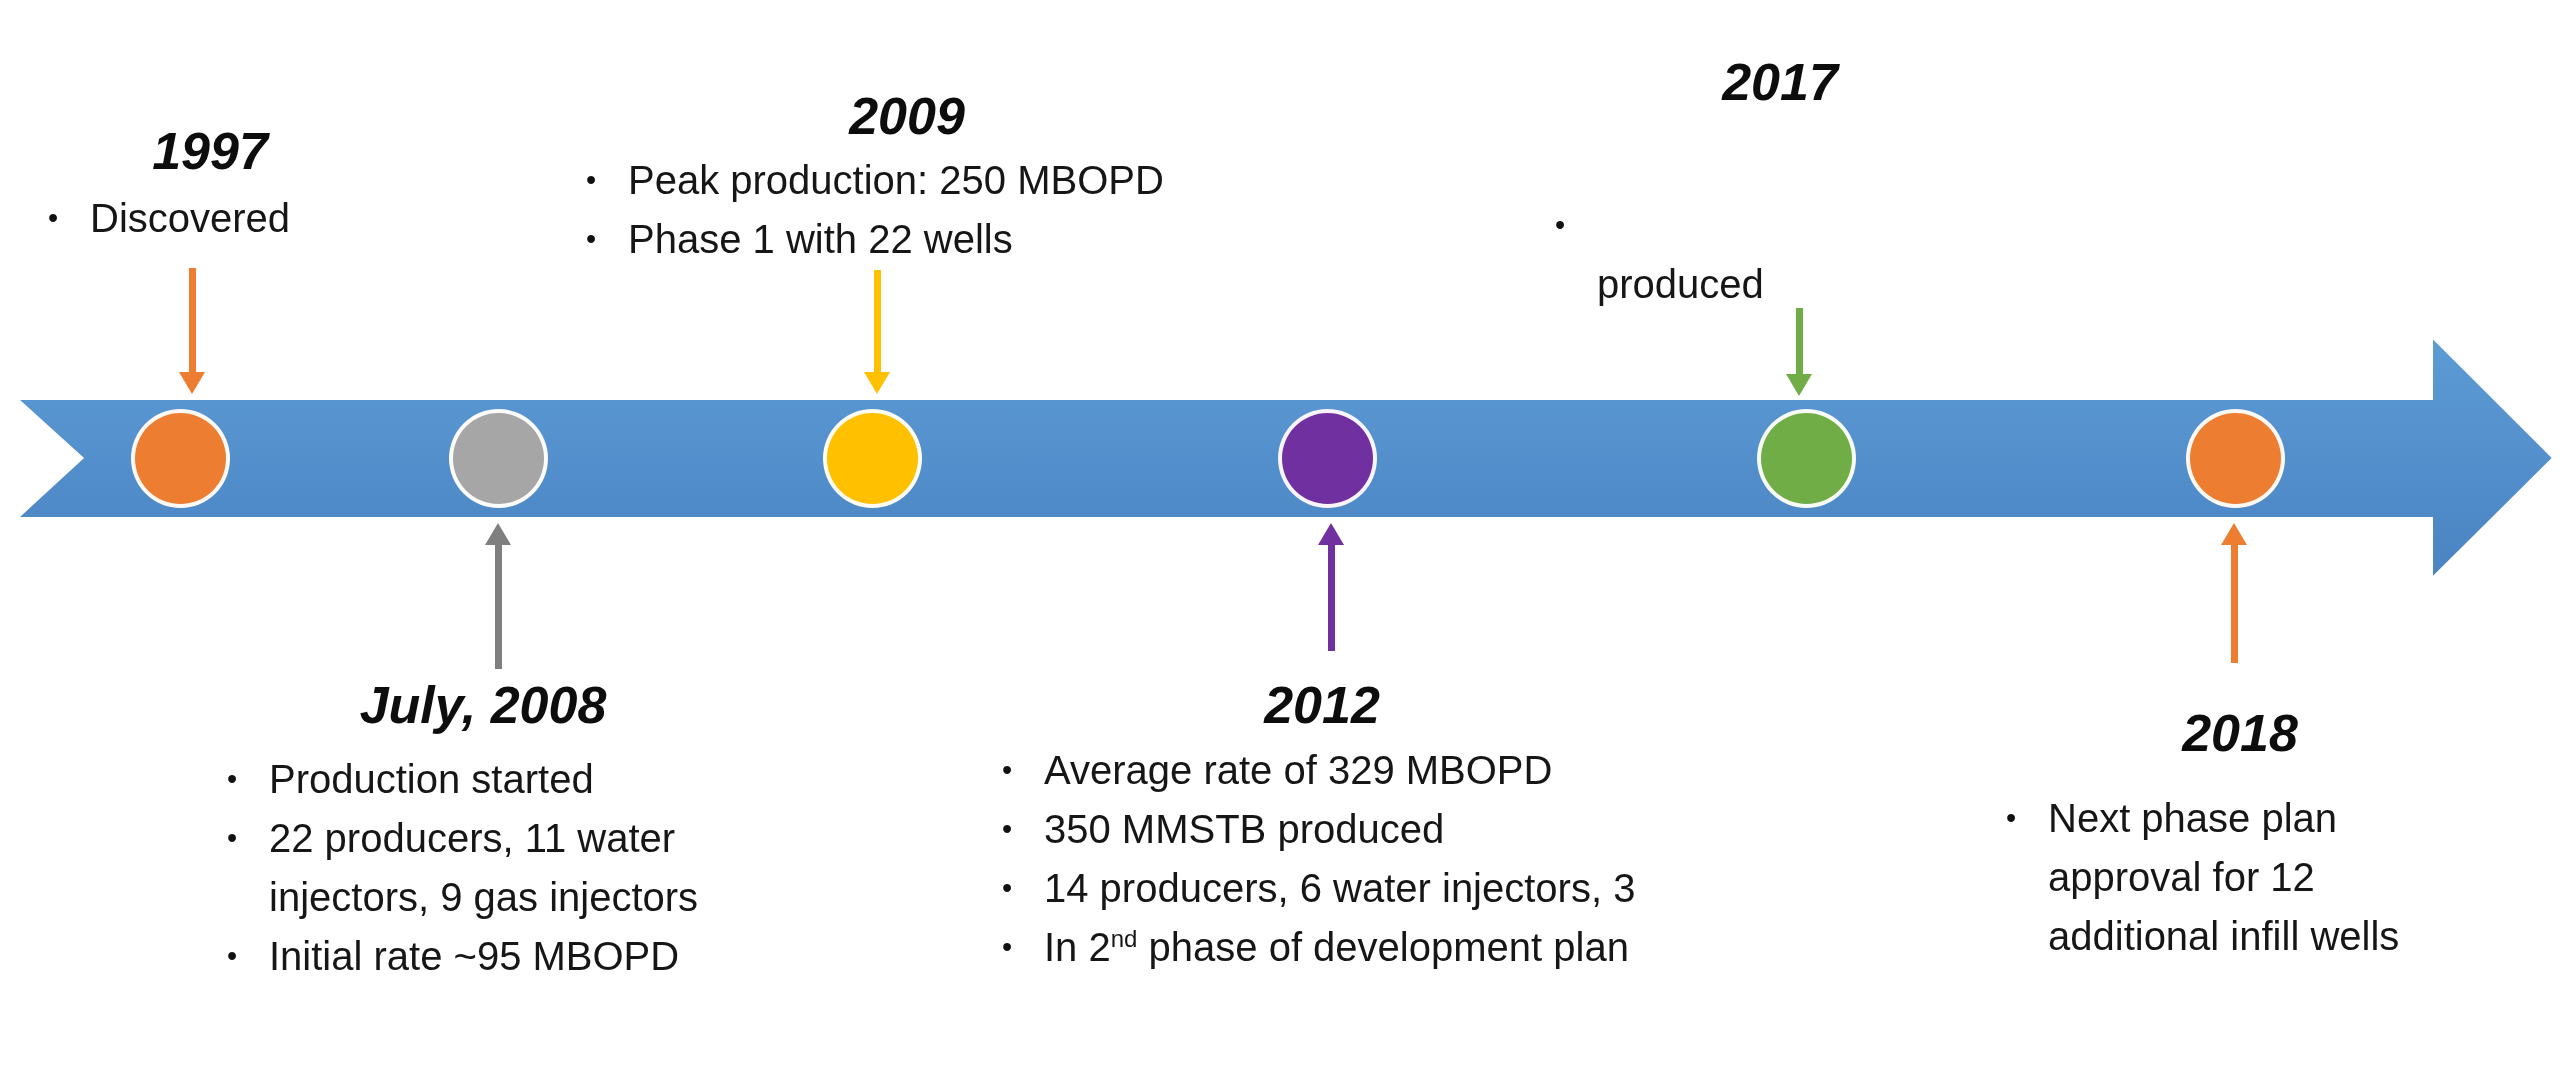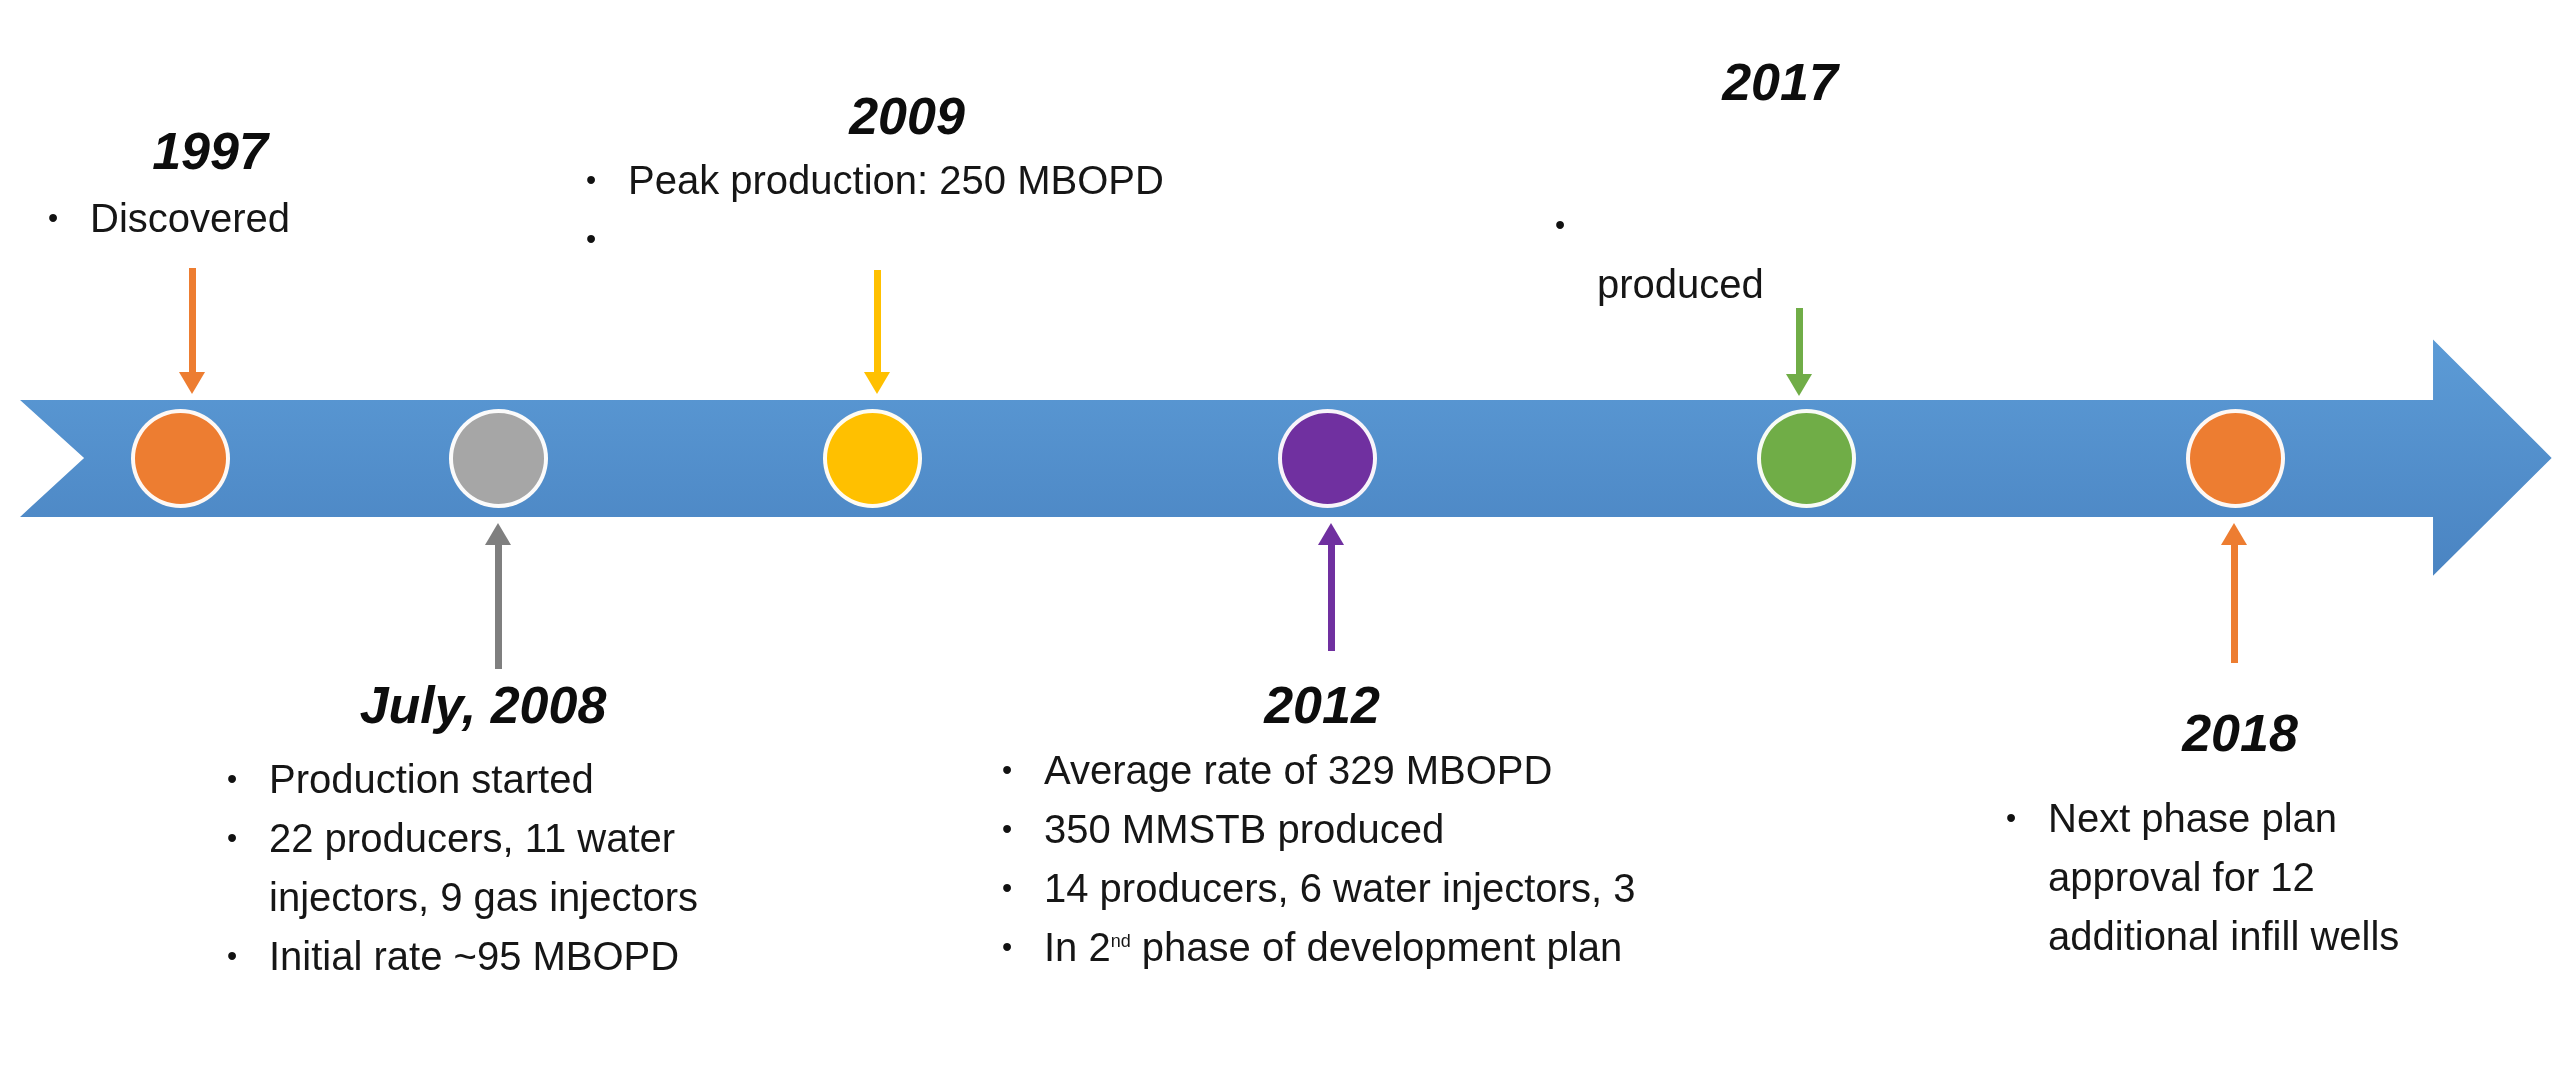--- a/index.html
+++ b/index.html
@@ -32,21 +32,21 @@
     position:absolute;
     transform:translateX(-50%);
     font-size:52px; line-height:69px;
     font-weight:bold; font-style:italic;
     white-space:nowrap; color:#0d0d0d;
   }
   .bullets { position:absolute; white-space:nowrap; }
   .line { display:flex; height:59px; }
   .marker { flex:none; width:42px; font-size:29px; line-height:59px; color:#111; }
   .btext  { font-size:40px; line-height:59px; color:#161616; }
-  .btext sup { font-size:18px; line-height:0; }
+  .btext sup { font-size:24px; line-height:0; }
 </style>
 </head>
 <body>
 
 <div id="canvas">
 
   <svg id="band-svg" width="2576" height="1071" viewBox="0 0 2975 1237">
     <defs>
       <linearGradient id="bandGrad" x1="0" y1="0" x2="0" y2="1">
         <stop offset="0" stop-color="#5C9BD6"></stop>
@@ -98,20 +98,21 @@
   </div>
 
   <div class="ms-title" style="left:907px; top:82px">2009</div>
   <div class="bullets" style="left:586px; top:151px">
     <div class="line">
       <span class="marker">•</span>
       <span class="btext">Peak production: 250 MBOPD</span>
     </div>
     <div class="line">
       <span class="marker">•</span>
+      <span class="btext">Phase 1 with 22 wells</span>
     </div>
   </div>
 
   <div class="ms-title" style="left:1780px; top:48px">2017</div>
   <div class="bullets" style="left:1555px; top:196px">
     <div class="line">
       <span class="marker">•</span>
     </div>
     <div class="line">
       <span class="marker"></span>

